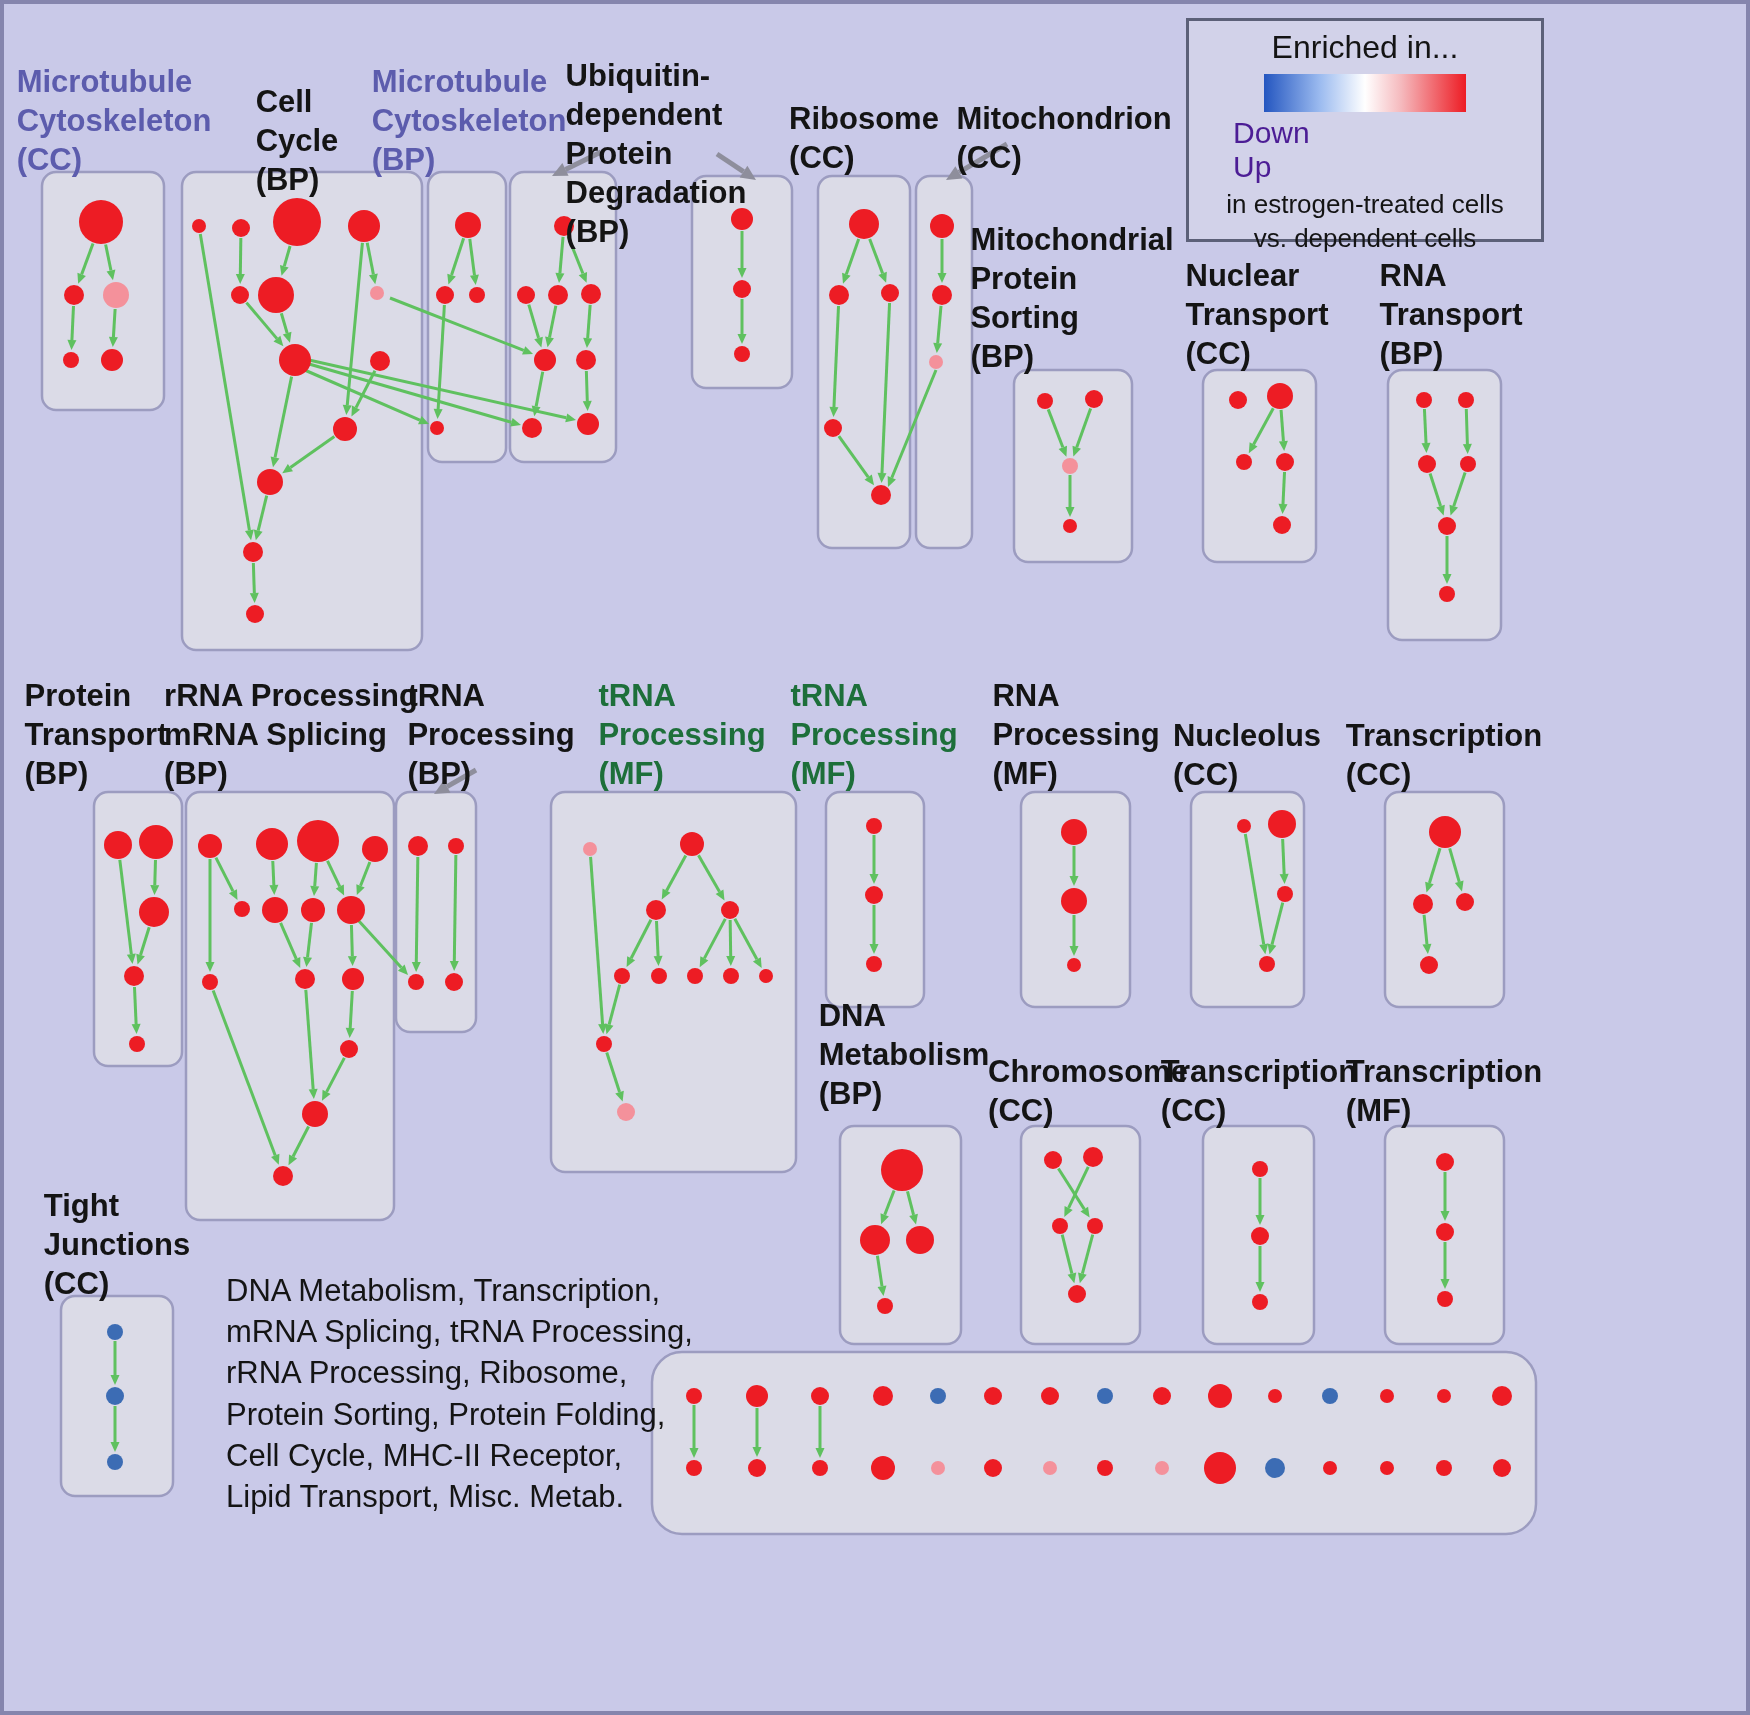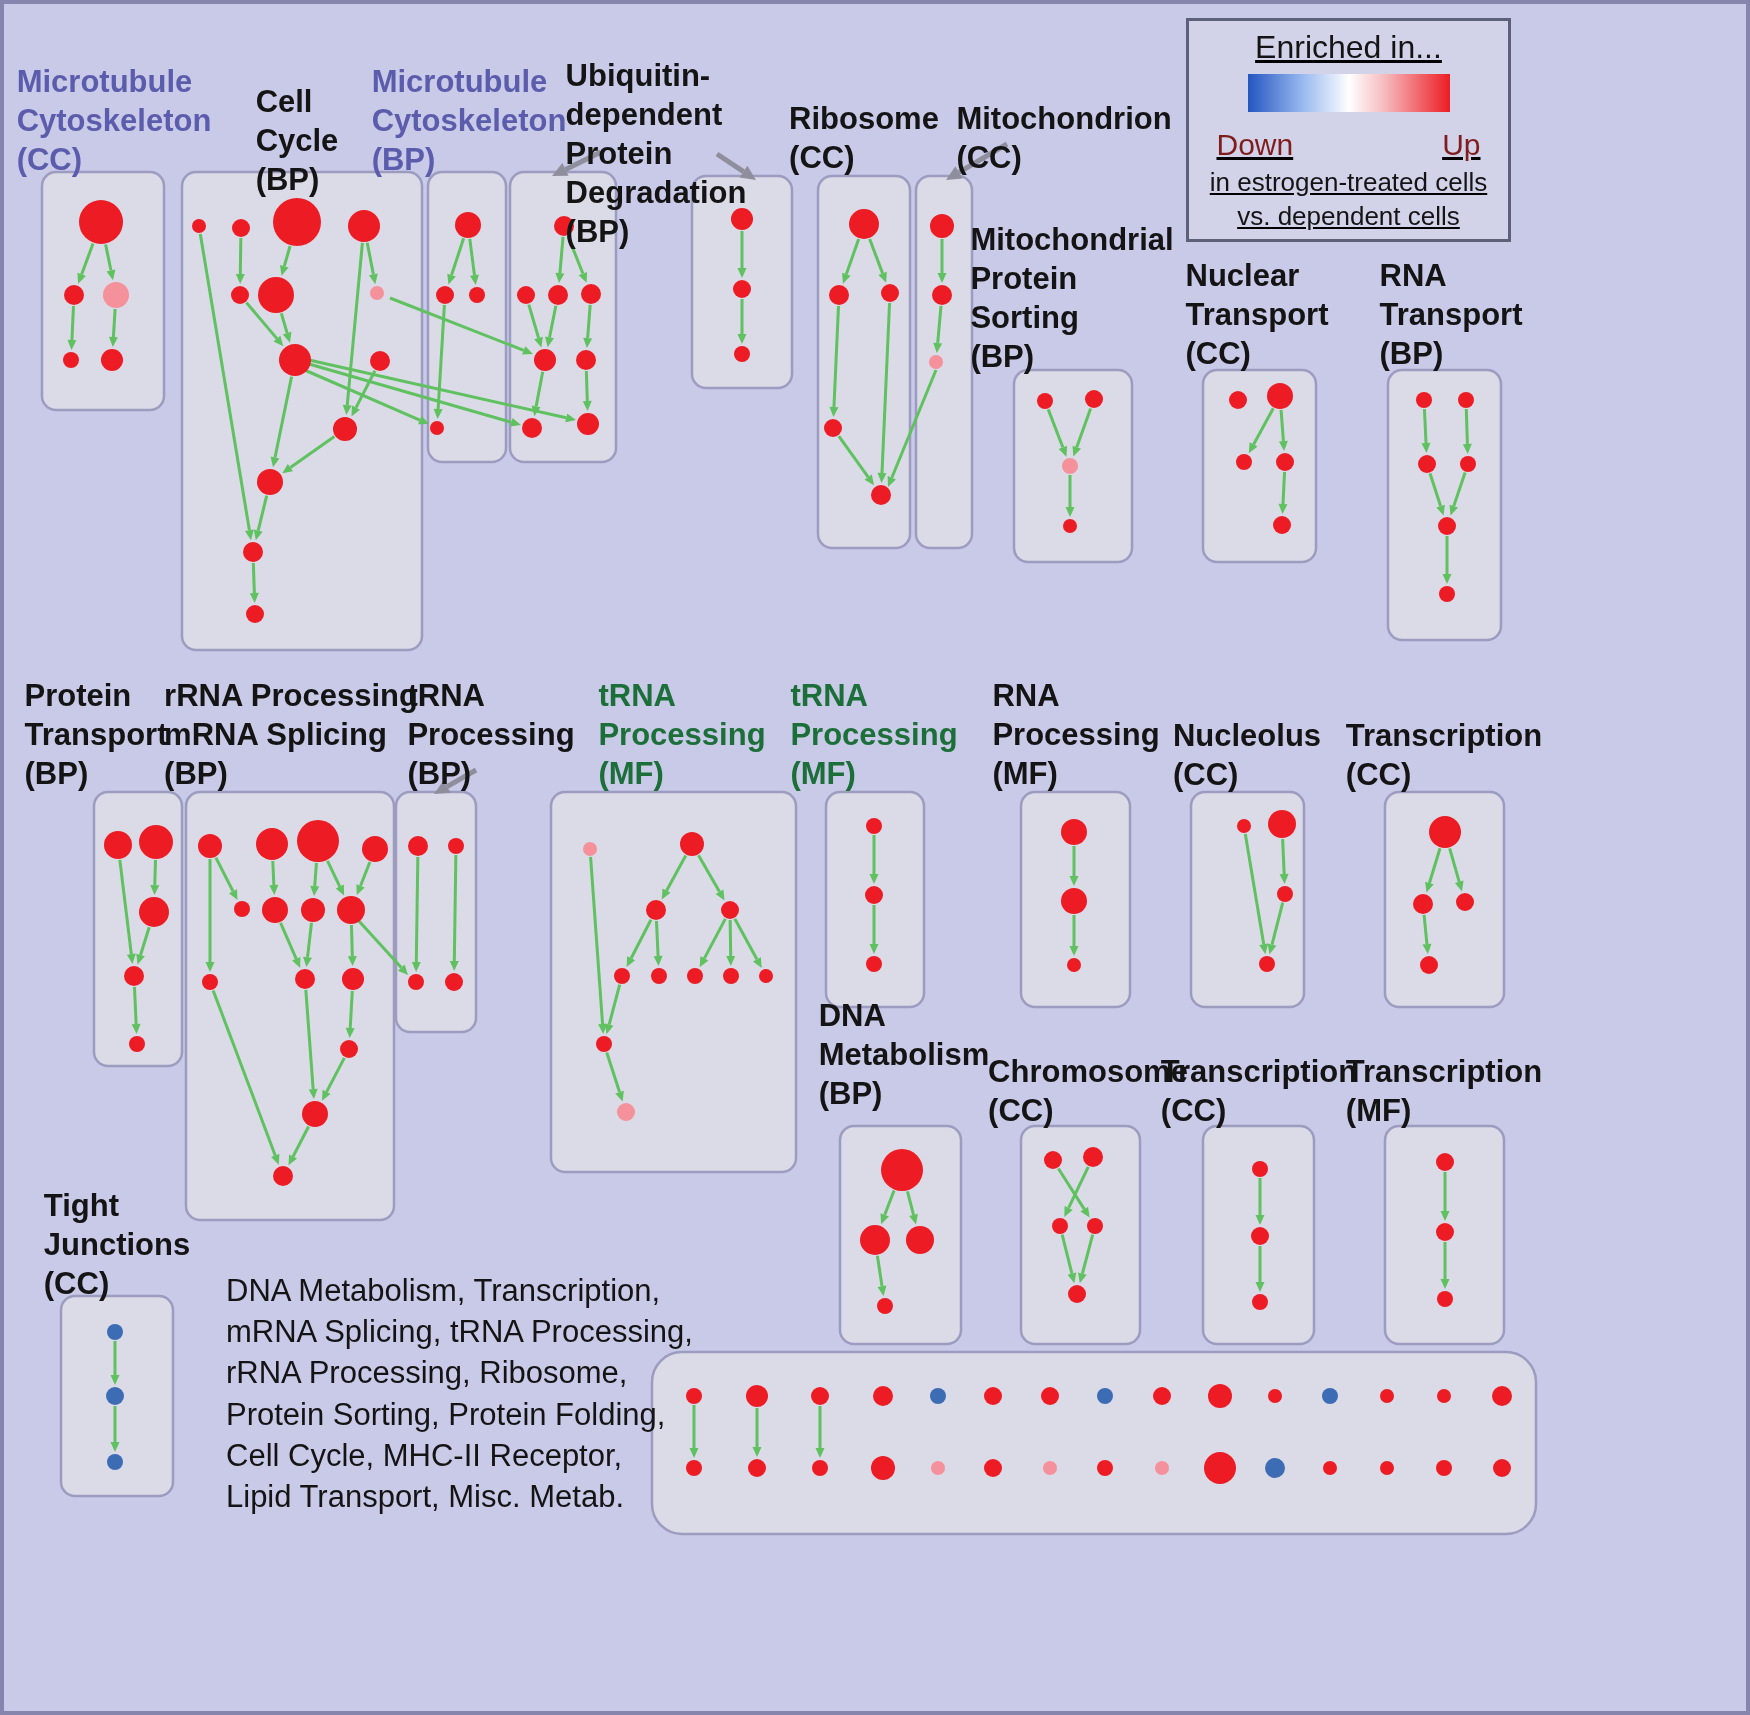--- a/index.html
+++ b/index.html
@@ -19,44 +19,44 @@
     text-align:left;
     white-space:pre-line;
     font-size:31px;
     line-height:1.26;
     color:#141414;
     font-weight:bold;
   }
   .legend{
     position:absolute;
     left:1182px;top:14px;
-    width:325px;height:224px;
+    width:358px;height:224px;
     background:#d2d2e9;
     border:3px solid #5c6078;
     box-sizing:border-box;
-    text-decoration:underline;
   }
   .legend-title{
     text-align:center;
     font-size:32px;
     margin-top:8px;
     color:#141414;
   }
   .legend-bar{
     width:202px;height:38px;
     margin:8px auto 0;
     background:linear-gradient(90deg,#2456c0 0%,#9dbcf0 28%,#ffffff 50%,#f5b9bd 68%,#ed1c24 100%);
   }
   .legend-updown{
     width:264px;
-    margin:16px auto 0;
+    margin:4px auto 0;
     display:flex;
     justify-content:space-between;
     font-size:30px;
-    color:#7f1d1d;
+    color:#4c1d95;
+    flex-direction:column;
   }
   .legend-sub{
     text-align:center;
     font-size:26px;
     line-height:1.3;
     margin-top:4px;
     white-space:pre-line;
     color:#141414;
   }
   .misc-text{

